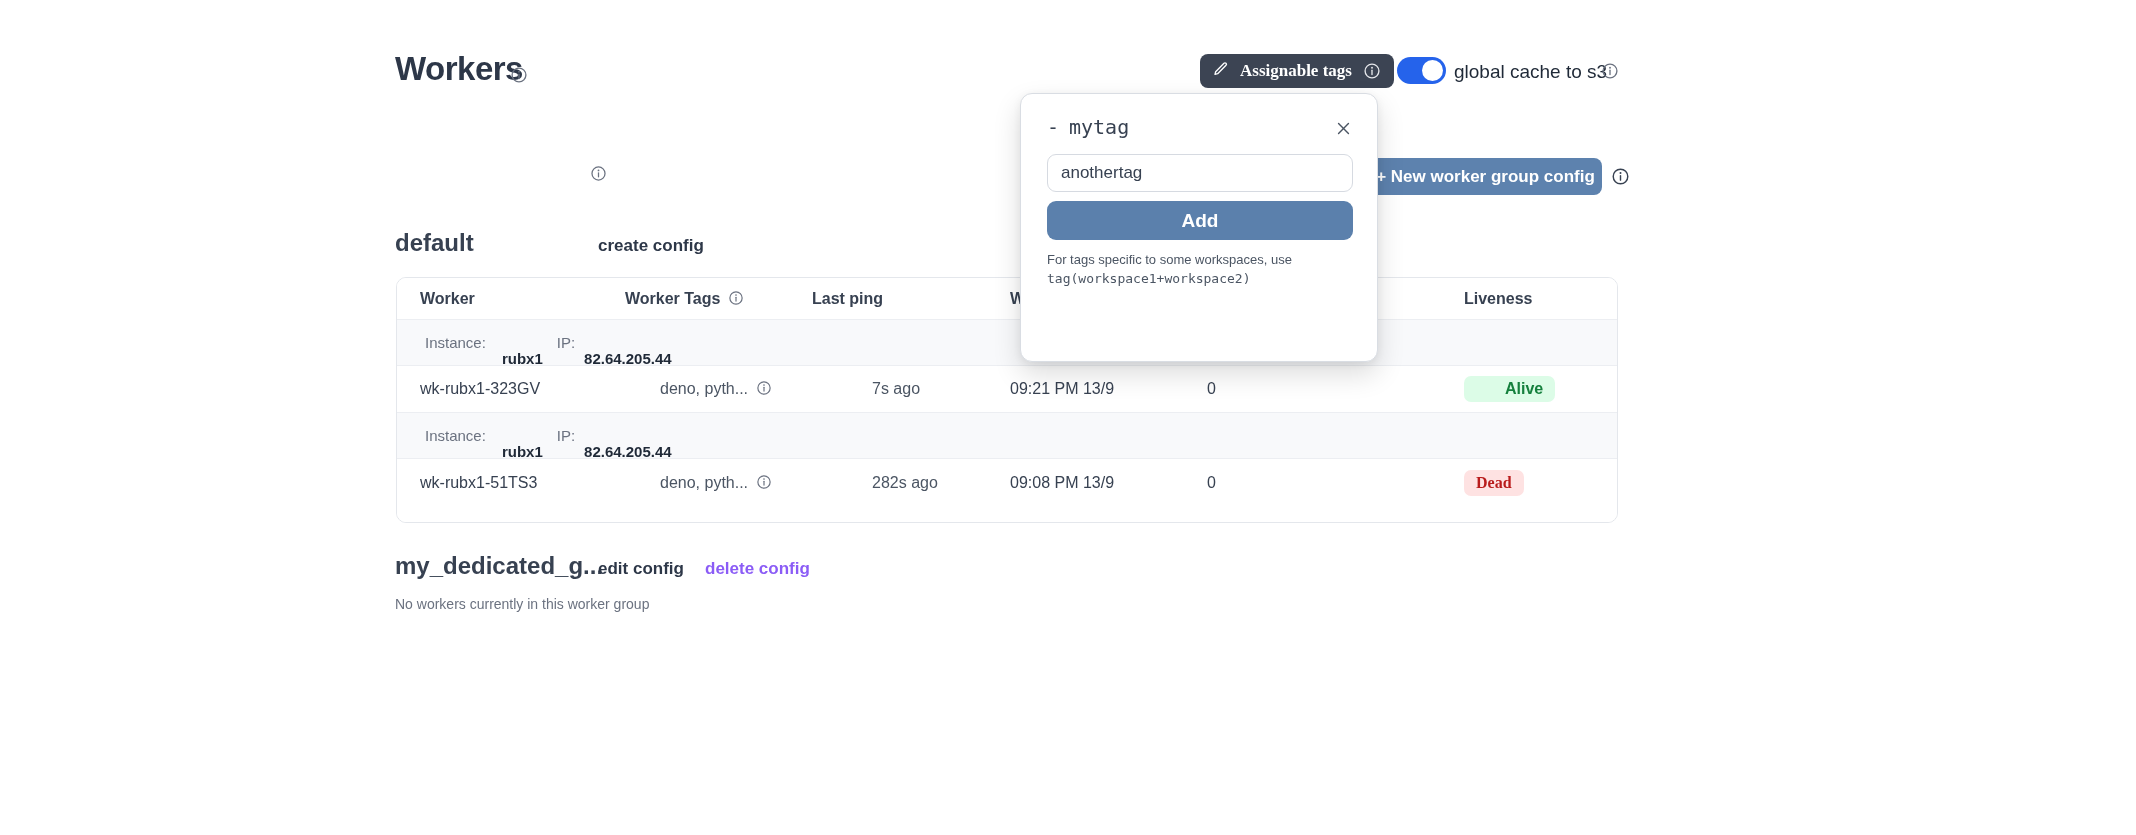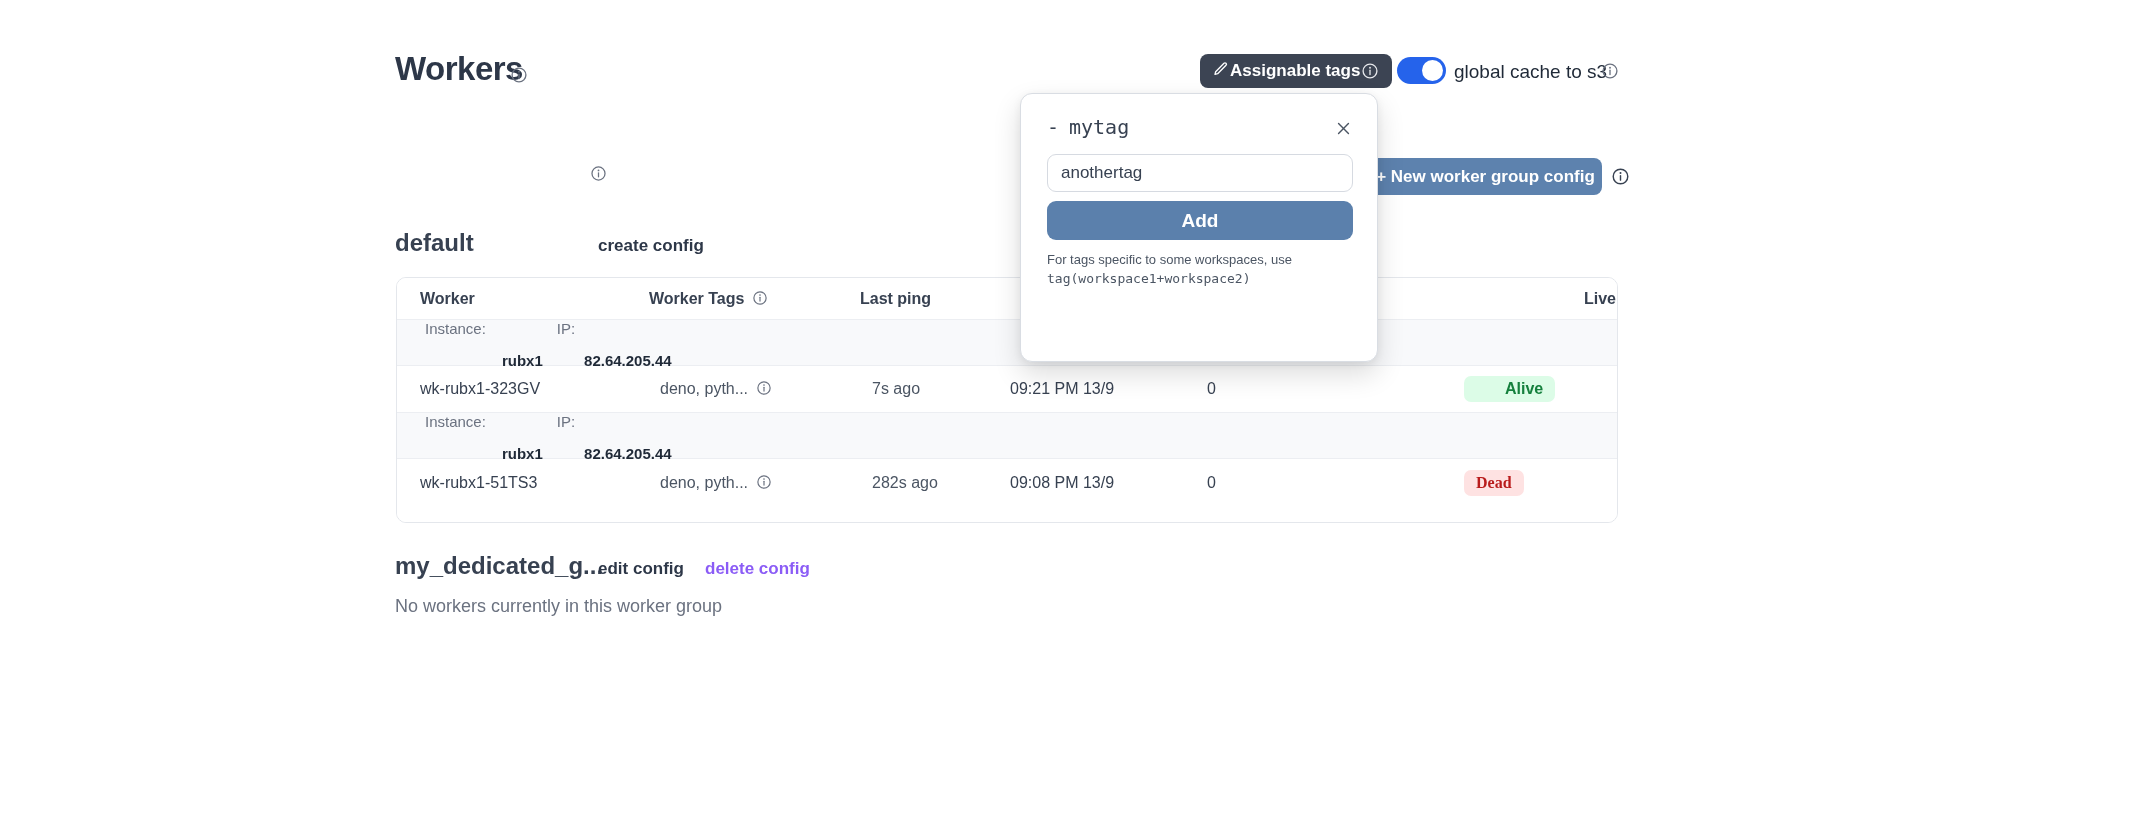--- a/index.html
+++ b/index.html
@@ -8,47 +8,47 @@
 
   .mono { font-family:"DejaVu Sans Mono", monospace; }
 
   
   .page-title { position:absolute; left:395px; top:50px; font-size:33px; font-weight:700; color:#2d3748; letter-spacing:-0.5px; }
   .info-icon { display:inline-flex; color:#6b7280; }
   .info-icon svg { display:block; }
   .title-info { position:absolute; left:510px; top:66px; }
   .section-info { position:absolute; left:590px; top:165px; }
 
-  .dark-btn { position:absolute; left:1200px; top:54px; height:34px; display:flex; align-items:center; gap:1px;
-              padding:0 13px; background:#3c4453; border-radius:8px; color:#ffffff; cursor:pointer; }
+  .dark-btn { position:absolute; left:1200px; top:54px; height:34px; display:flex; align-items:center; gap:11px;
+              padding:0 13px; background:#3c4453; border-radius:8px; color:#ffffff; cursor:pointer;font-family:Liberation Serif, serif; }
   .dark-btn .lbl { font-size:17px; font-weight:600; }
   .dark-btn .info-icon { color:#e5e7eb; }
 
   .toggle { position:absolute; left:1397px; top:57px; width:49px; height:27px; background:#2563eb; border-radius:999px; cursor:pointer; }
   .toggle .knob { position:absolute; right:3px; top:3px; width:21px; height:21px; background:#ffffff; border-radius:50%; }
   .cache-label { position:absolute; left:1454px; top:61px; font-size:19px; color:#1f2937; }
   .cache-info { position:absolute; left:1601px; top:62px; }
 
   
   .section-title { position:absolute; left:395px; top:149px; font-size:31px; font-weight:700; color:#2d3748; letter-spacing:-0.5px; }
   .new-config-btn { position:absolute; left:1369px; top:158px; width:233px; height:37px; background:#5d82ae; border-radius:8px;
                     color:#ffffff; font-size:17px; font-weight:600; display:flex; align-items:center; justify-content:center; cursor:pointer; }
   .new-config-info { position:absolute; left:1611px; top:167px; color:#374151; }
 
   .group-name { position:absolute; font-size:24px; font-weight:700; color:#374151; }
   .group-action { position:absolute; font-size:17px; font-weight:600; color:#2d3748; cursor:pointer; }
   .group-action.danger { color:#8b5cf6; }
-  .empty-msg { position:absolute; left:395px; top:596px; font-size:18px; color:#6b7280; }
+  .empty-msg { position:absolute; left:395px; top:596px; font-size:14px; color:#6b7280; }
 
   
   .worker-table { position:absolute; left:396px; top:277px; width:1222px; border:1px solid #e4e7ec; border-radius:10px; background:#ffffff; overflow:hidden; }
   .trow { display:grid; grid-template-columns:228px 187px 198px 197px 257px 1fr; align-items:center; border-bottom:1px solid #eceef2; }
-  .trow.thead { height:42px; font-size:16px; font-weight:600; color:#374151; background:#ffffff;gap:24px; }
+  .trow.thead { height:42px; font-size:16px; font-weight:600; color:#374151; background:#ffffff; }
   .trow.worker { height:47px; font-size:16px; color:#374151; background:#ffffff; }
-  .inst-row { display:flex; align-items:flex-start; height:46px; background:#f8f9fb; border-bottom:1px solid #eceef2; padding-left:28px; font-size:15px; }
+  .inst-row { display:flex; align-items:center; height:46px; background:#f8f9fb; border-bottom:1px solid #eceef2; padding-left:28px; font-size:15px; }
   .inst-row .k { color:#6b7280; }
   .inst-row .v { color:#1f2937; font-weight:700;margin-top:32px; }
   .inst-row .k1 { margin-right:16px; } .inst-row .v1 { margin-right:14px; } .inst-row .k2 { margin-right:9px; }
   .c1 { padding-left:23px; }
   .cell-tags { padding-left:35px; display:flex; align-items:flex-start; gap:8px; color:#4b5563; }
   .thead .cell-tags { padding-left:0; color:#374151; }
   .cell-ping { padding-left:60px; color:#4b5563; }
   .thead .cell-ping { padding-left:0; color:#374151; }
   .table-footer { height:16px; background:#ffffff; }
   .badge { display:inline-block; padding:4px 12px; border-radius:7px; font-size:16px; font-weight:700; }

